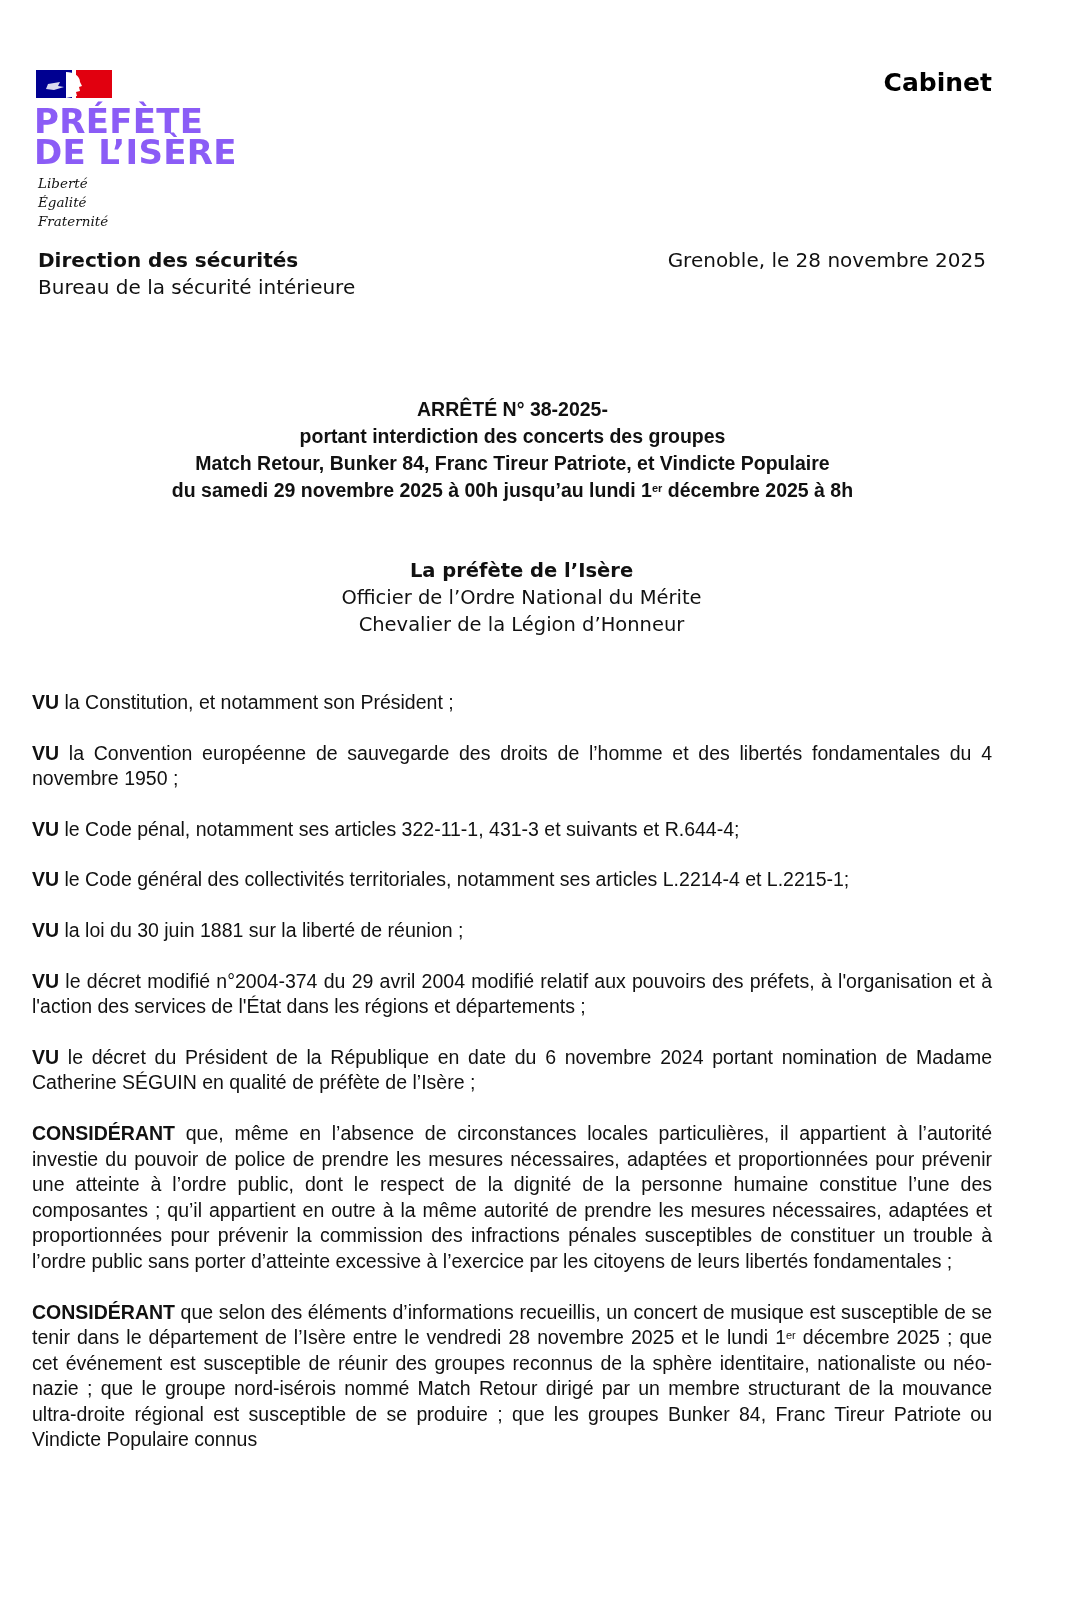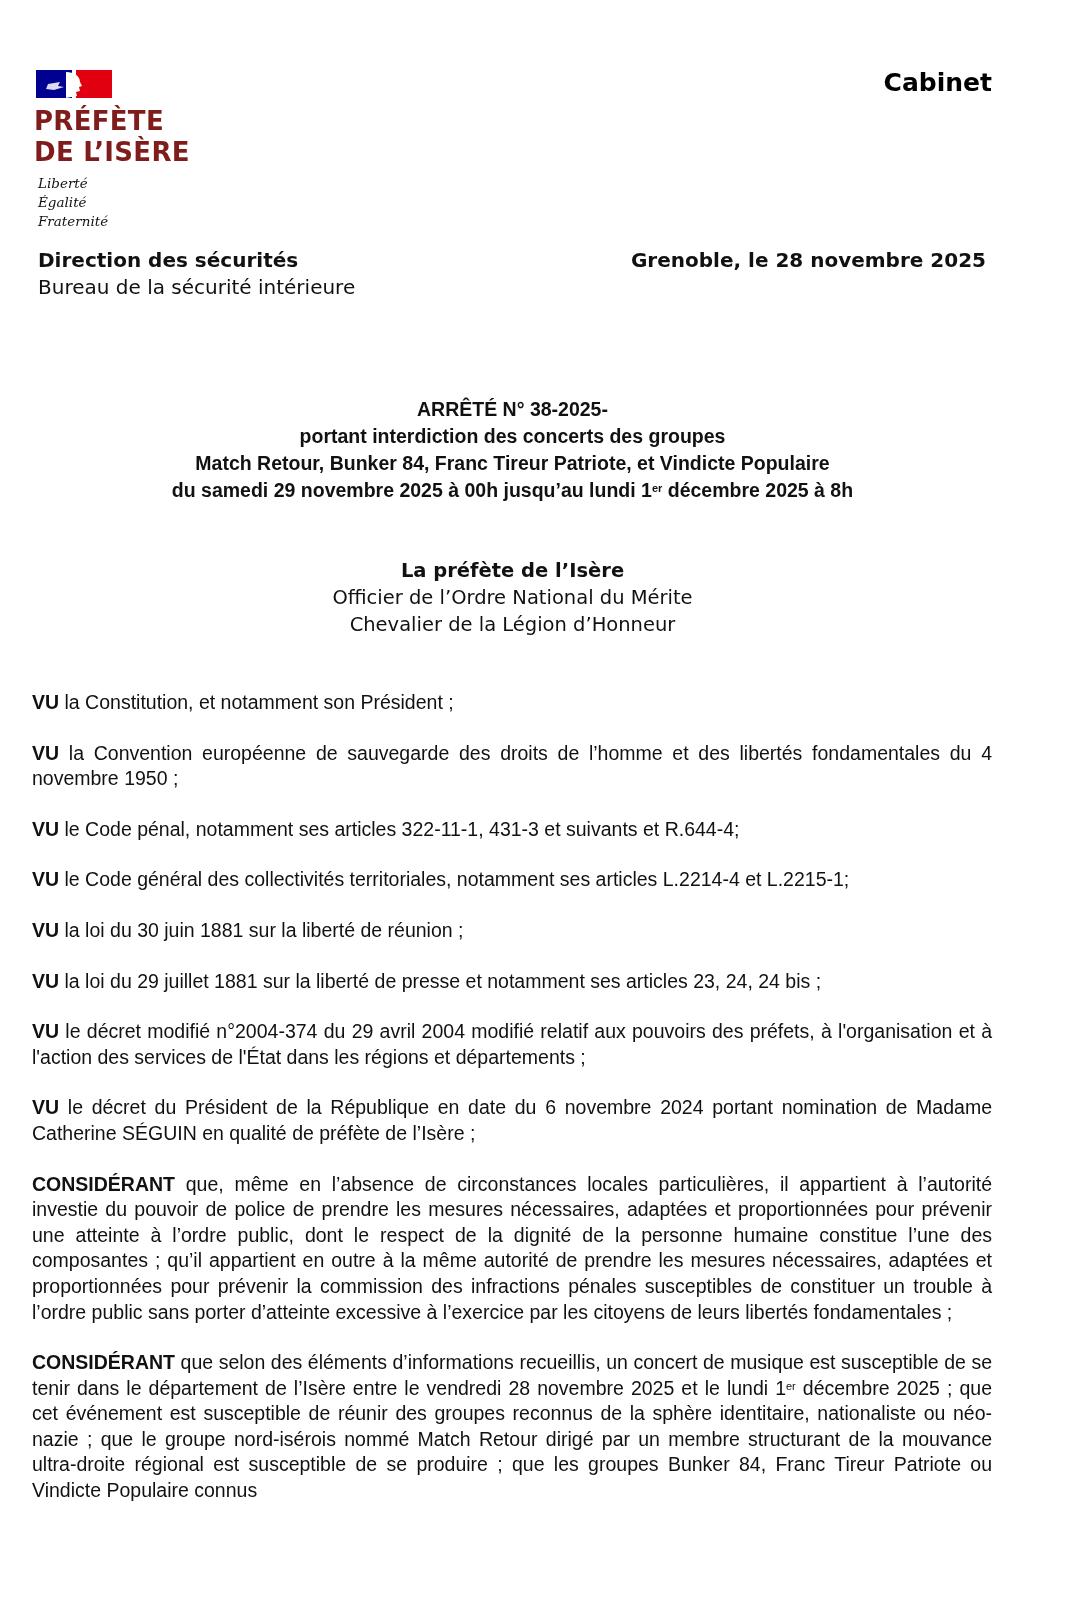--- a/index.html
+++ b/index.html
@@ -1,26 +1,26 @@
 <!DOCTYPE html>
 <html><head>
 <meta charset="utf-8">
 <style>
   html, body { margin: 0; padding: 0; background: #ffffff; }
   body { width: 1082px; height: 1612px; position: relative; overflow: hidden; color: #111; font-family: "DejaVu Sans", sans-serif; }
   .abs { position: absolute; }
   .logo-flag { left: 36px; top: 70px; width: 76px; height: 28px; }
-  .logo-title { left: 34px; top: 106px; font-family: "DejaVu Sans", sans-serif; font-weight: bold; font-size: 26px; line-height: 31px; letter-spacing: 0.3px; color: #7f1d1d; }
+  .logo-title { left: 34px; top: 106px; font-family: "DejaVu Sans", sans-serif; font-weight: bold; font-size: 34px; line-height: 31px; letter-spacing: 0.3px; color: #8b5cf6; }
   .logo-motto { left: 38px; top: 174px; font-family: "DejaVu Serif", serif; font-style: italic; font-size: 13.5px; line-height: 19px; color: #111; }
   .cabinet { right: 90px; top: 68px; font-weight: bold; font-size: 25px; color: #000; }
   .dir { left: 38px; top: 247px; font-size: 20px; line-height: 27px; }
   .dir .b { font-weight: bold; }
-  .date { right: 96px; top: 247px; font-size: 20px; line-height: 27px; font-weight: bold; }
+  .date { right: 96px; top: 247px; font-size: 20px; line-height: 27px; }
   .title-block { left: 0; width: 1025px; top: 396px; text-align: center; font-family: "Liberation Sans", sans-serif; font-weight: bold; font-size: 19.5px; line-height: 27px; }
-  .signer-block { left: 0; width: 1025px; top: 557px; text-align: center; font-size: 19.5px; line-height: 27px; }
+  .signer-block { left: 0; width: 1025px; top: 557px; text-align: center; font-size: 19.5px; line-height: 27px; padding-left: 9px; }
   .signer-block .b { font-weight: bold; }
   .body { left: 32px; width: 960px; top: 690px; font-family: "Liberation Sans", sans-serif; font-size: 19.5px; line-height: 25.6px; text-align: justify; }
   .para { margin: 0 0 25px 0; }
   .para .kw { font-weight: bold; }
   sup { font-size: 11px; vertical-align: top; position: relative; top: -2px; }
 </style>
 </head>
 <body>
 
 <div class="abs logo-flag">
@@ -61,18 +61,17 @@
   <div>Officier de l’Ordre National du Mérite</div>
   <div>Chevalier de la Légion d’Honneur</div>
 </div>
 
 <div class="abs body">
   <p class="para"><span class="kw">VU</span><span> la Constitution, et notamment son Président ;</span></p>
   <p class="para"><span class="kw">VU</span><span> la Convention européenne de sauvegarde des droits de l’homme et des libertés fondamentales du 4 novembre 1950 ;</span></p>
   <p class="para"><span class="kw">VU</span><span> le Code pénal, notamment ses articles 322-11-1, 431-3 et suivants et R.644-4;</span></p>
   <p class="para"><span class="kw">VU</span><span> le Code général des collectivités territoriales, notamment ses articles L.2214-4 et L.2215-1;</span></p>
   <p class="para"><span class="kw">VU</span><span> la loi du 30 juin 1881 sur la liberté de réunion ;</span></p>
-  <p class="para"><span class="kw">VU</span><span> la loi du 29 juillet 1881 sur la liberté de presse et notamment ses articles 23, 24, 24 bis ;</span></p>
   <p class="para"><span class="kw">VU</span><span> le décret modifié n°2004-374 du 29 avril 2004 modifié relatif aux pouvoirs des préfets, à l'organisation et à l'action des services de l'État dans les régions et départements ;</span></p>
   <p class="para"><span class="kw">VU</span><span> le décret du Président de la République en date du 6 novembre 2024 portant nomination de Madame Catherine SÉGUIN en qualité de préfète de l’Isère ;</span></p>
   <p class="para"><span class="kw">CONSIDÉRANT</span><span> que, même en l’absence de circonstances locales particulières, il appartient à l’autorité investie du pouvoir de police de prendre les mesures nécessaires, adaptées et proportionnées pour prévenir une atteinte à l’ordre public, dont le respect de la dignité de la personne humaine constitue l’une des composantes ; qu’il appartient en outre à la même autorité de prendre les mesures nécessaires, adaptées et proportionnées pour prévenir la commission des infractions pénales susceptibles de constituer un trouble à l’ordre public sans porter d’atteinte excessive à l’exercice par les citoyens de leurs libertés fondamentales ;</span></p>
   <p class="para"><span class="kw">CONSIDÉRANT</span><span> que selon des éléments d’informations recueillis, un concert de musique est susceptible de se tenir dans le département de l’Isère entre le vendredi 28 novembre 2025 et le lundi 1</span><sup>er</sup><span> décembre 2025 ; que cet événement est susceptible de réunir des groupes reconnus de la sphère identitaire, nationaliste ou néo-nazie ; que le groupe nord-isérois nommé Match Retour dirigé par un membre structurant de la mouvance ultra-droite régional est susceptible de se produire ; que les groupes Bunker 84, Franc Tireur Patriote ou Vindicte Populaire connus</span></p>
 </div>
 
 </body></html>

